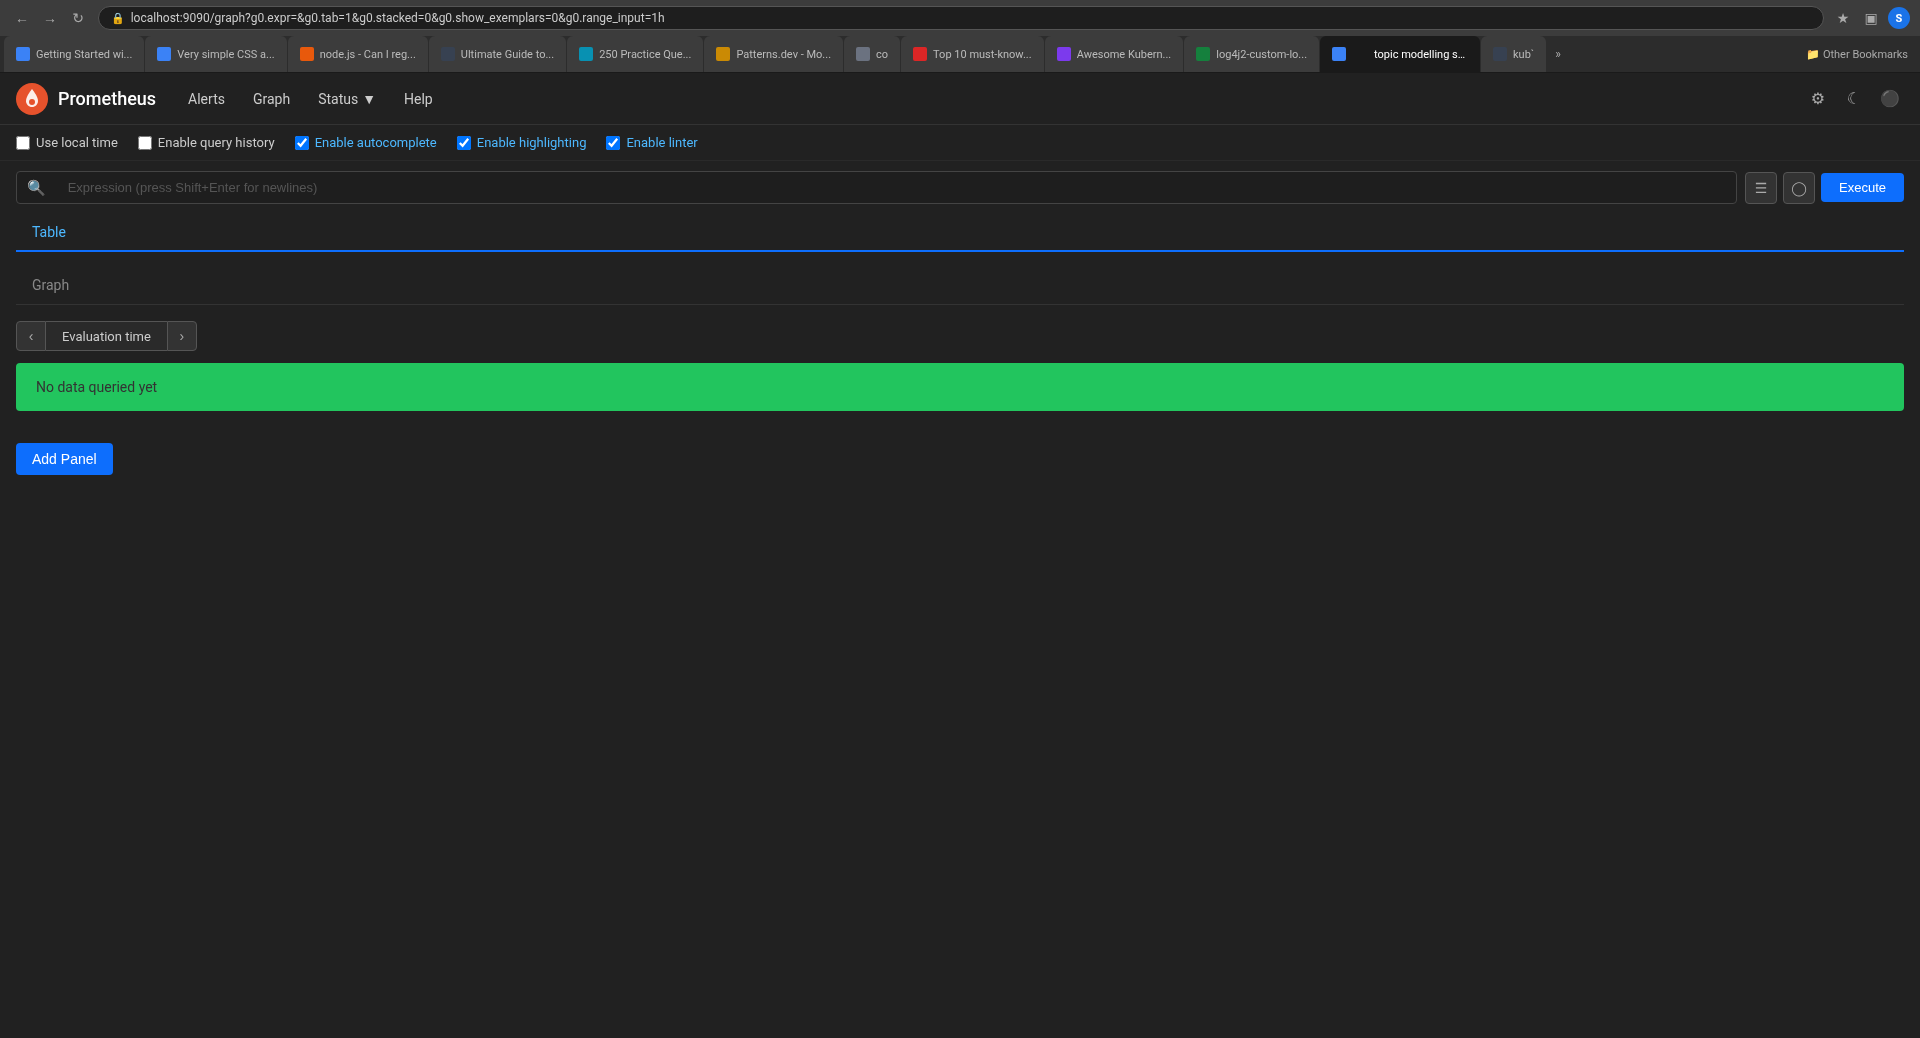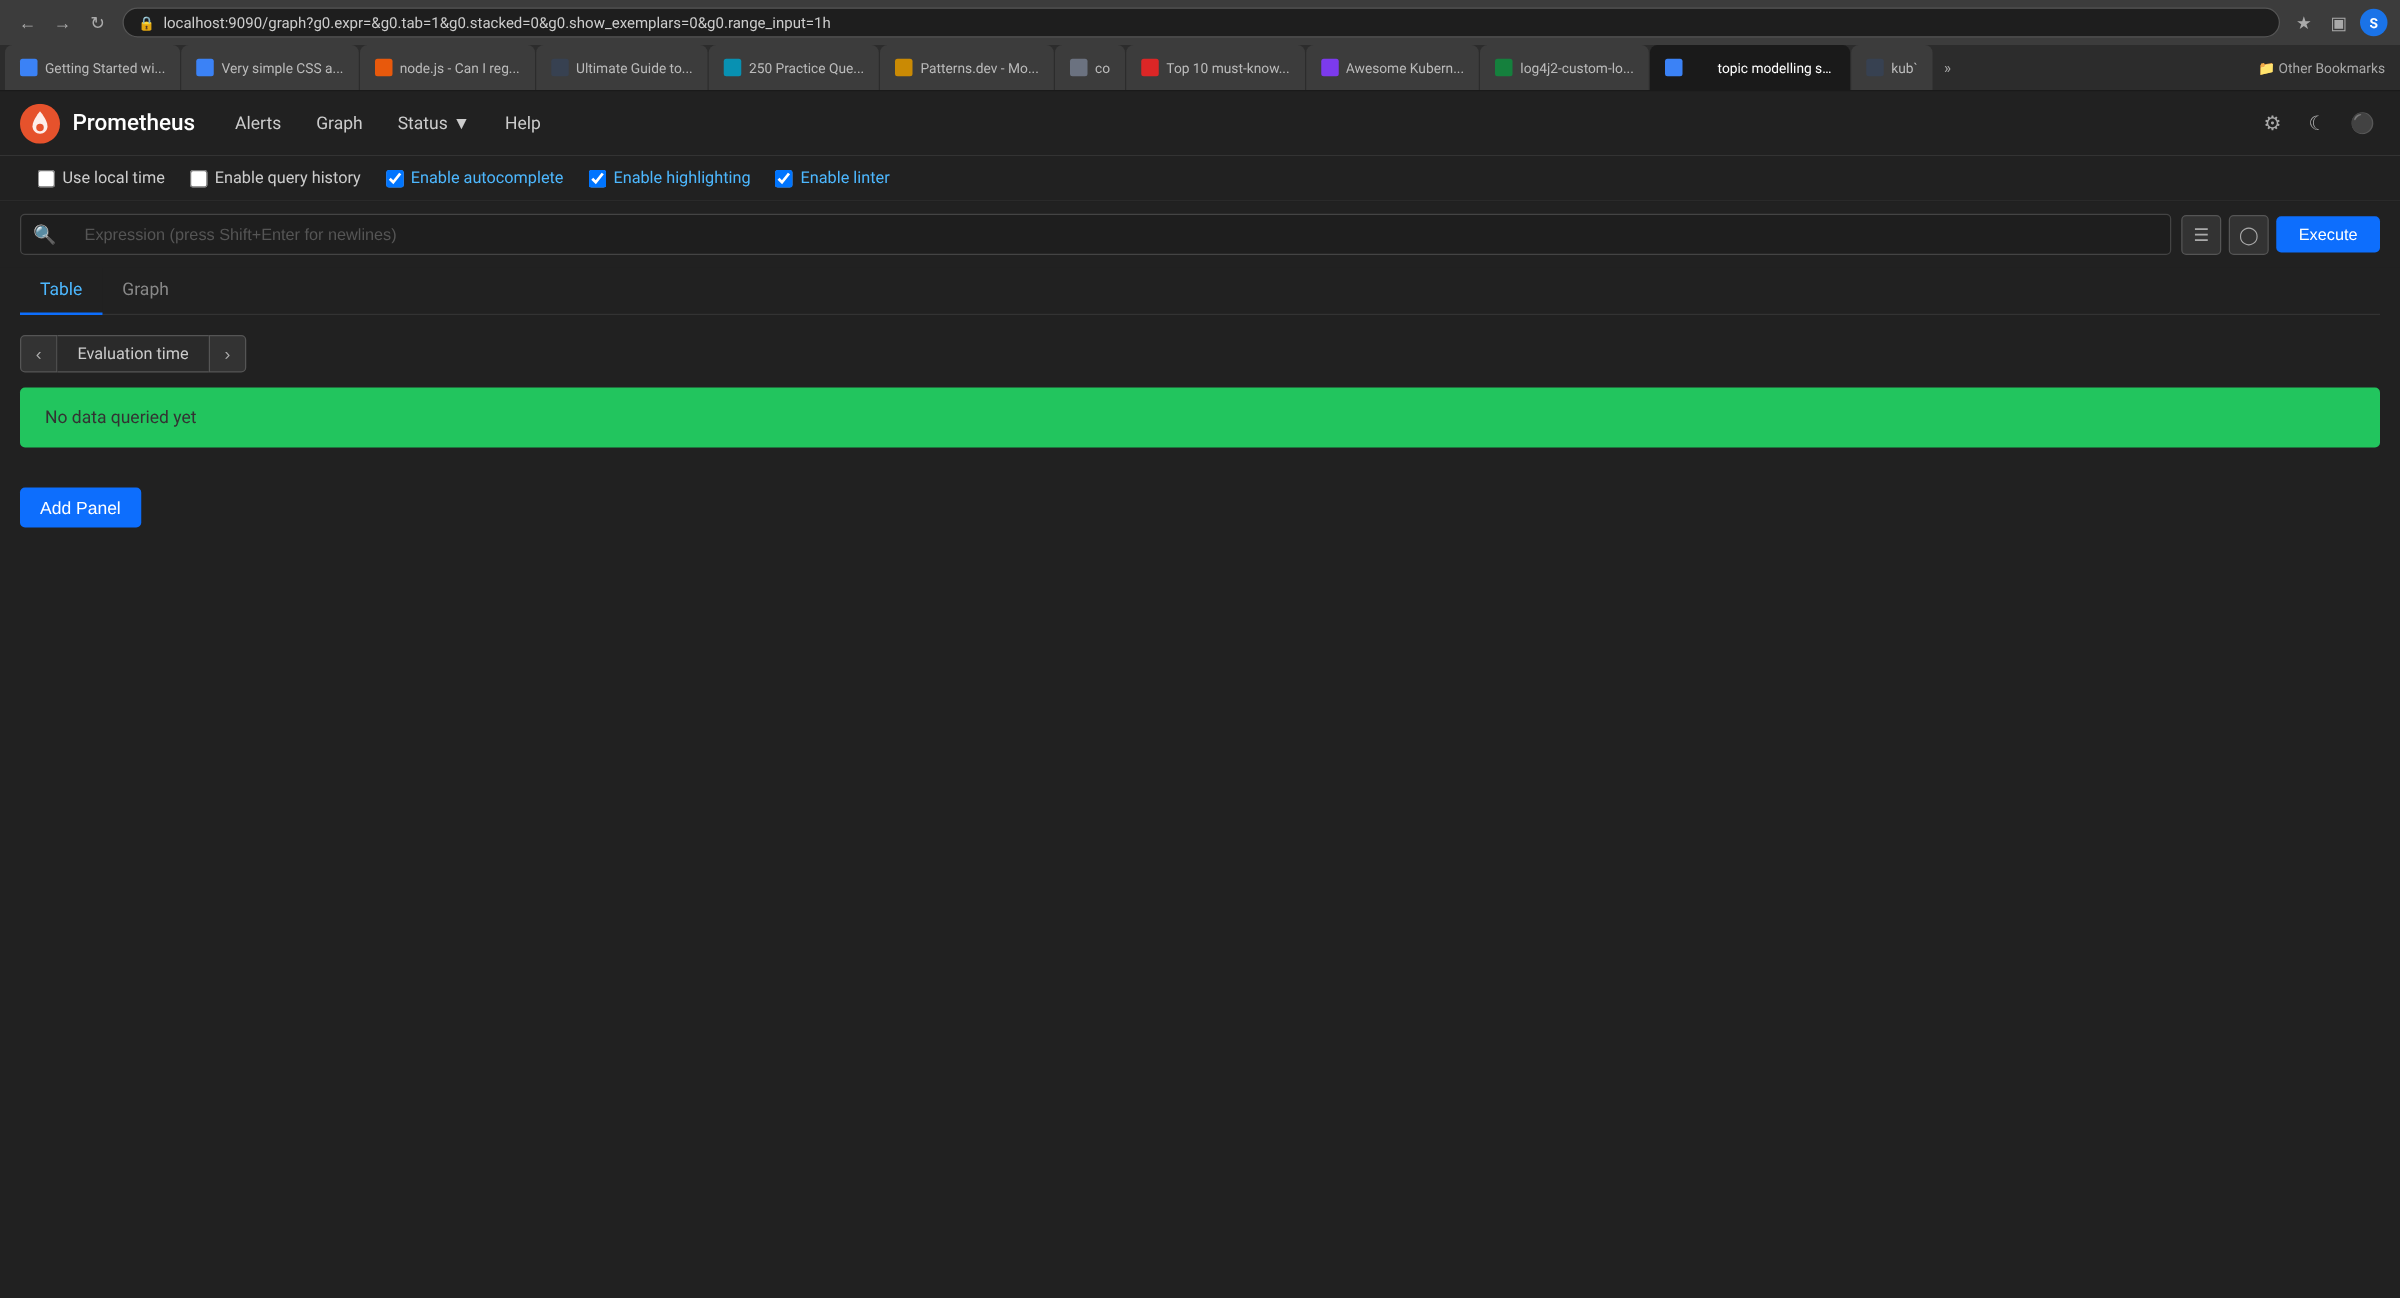--- a/index.html
+++ b/index.html
@@ -33,38 +33,38 @@
     .navbar-brand { display: flex; align-items: center; gap: 10px; }
     .brand-icon { width: 32px; height: 32px; }
     .brand-name { font-size: 18px; font-weight: 500; color: #ffffff; }
     .navbar-nav { display: flex; gap: 4px; align-items: center; }
     .nav-item { padding: 6px 12px; color: #ccc; cursor: pointer; font-size: 14px; border-radius: 4px; }
     .nav-dropdown { display: flex; align-items: center; gap: 4px; }
     .navbar-right { margin-left: auto; display: flex; gap: 8px; align-items: center; }
     .icon-btn { width: 28px; height: 28px; display: flex; align-items: center; justify-content: center; color: #aaa; cursor: pointer; font-size: 16px; }
 
     
-    .options-bar { display: flex; gap: 20px; padding: 10px 30px; background: #212121; border-bottom: 1px solid #2a2a2a; }
+    .options-bar { display: flex; gap: 20px; padding: 10px 16px; background: #212121; border-bottom: 1px solid #2a2a2a; }
     .checkbox-item { display: flex; align-items: center; gap: 6px; cursor: pointer; font-size: 13px; }
     .checkbox-item input[type="checkbox"] { width: 14px; height: 14px; cursor: pointer; }
     .checkbox-label { color: #ccc; }
     .checkbox-label.blue { color: #4db8ff; }
 
     
     .query-bar { display: flex; align-items: center; gap: 8px; padding: 10px 16px; background: #212121; }
     .query-input-wrapper { flex: 1; display: flex; align-items: center; background: #1e1e1e; border: 1px solid #444; border-radius: 4px; overflow: hidden; }
     .query-input-field { flex: 1; background: transparent; border: none; padding: 8px 12px; color: #eab308; font-size: 13px; outline: none; }
     .query-input-field::placeholder { color: #555; }
     .query-actions { display: flex; gap: 6px; align-items: center; }
     .query-btn { width: 32px; height: 32px; display: flex; align-items: center; justify-content: center; background: #333; border: 1px solid #555; border-radius: 4px; color: #aaa; cursor: pointer; font-size: 14px; }
     .execute-btn { padding: 7px 18px; background: #0d6efd; color: #fff; border: none; border-radius: 4px; font-size: 13px; cursor: pointer; font-weight: 500; }
 
     
     .panel { background: #212121; padding: 0 16px; }
-    .panel-tabs { display: flex; gap: 0; border-bottom: 1px solid #333; }
+    .panel-tabs { display: flex; gap: 16px; border-bottom: 1px solid #333; flex-direction: column; }
     .panel-tab { padding: 10px 16px; font-size: 14px; cursor: pointer; color: #888; border-bottom: 2px solid transparent; margin-bottom: -1px; }
     .panel-tab.active { color: #212121; background: #212121; border-bottom: 2px solid #0d6efd; color: #4db8ff; }
 
     
     .table-area { padding: 16px; }
     .eval-time-bar { display: flex; align-items: center; gap: 0; margin-bottom: 12px; }
     .eval-btn { width: 30px; height: 30px; display: flex; align-items: center; justify-content: center; background: #333; border: 1px solid #555; color: #aaa; cursor: pointer; font-size: 14px; }
     .eval-btn.left { border-radius: 4px 0 0 4px; }
     .eval-btn.right { border-radius: 0 4px 4px 0; }
     .eval-time-label { background: #2a2a2a; border-top: 1px solid #555; border-bottom: 1px solid #555; padding: 0 16px; height: 30px; display: flex; align-items: center; color: #ccc; font-size: 13px; min-width: 120px; justify-content: center; }

